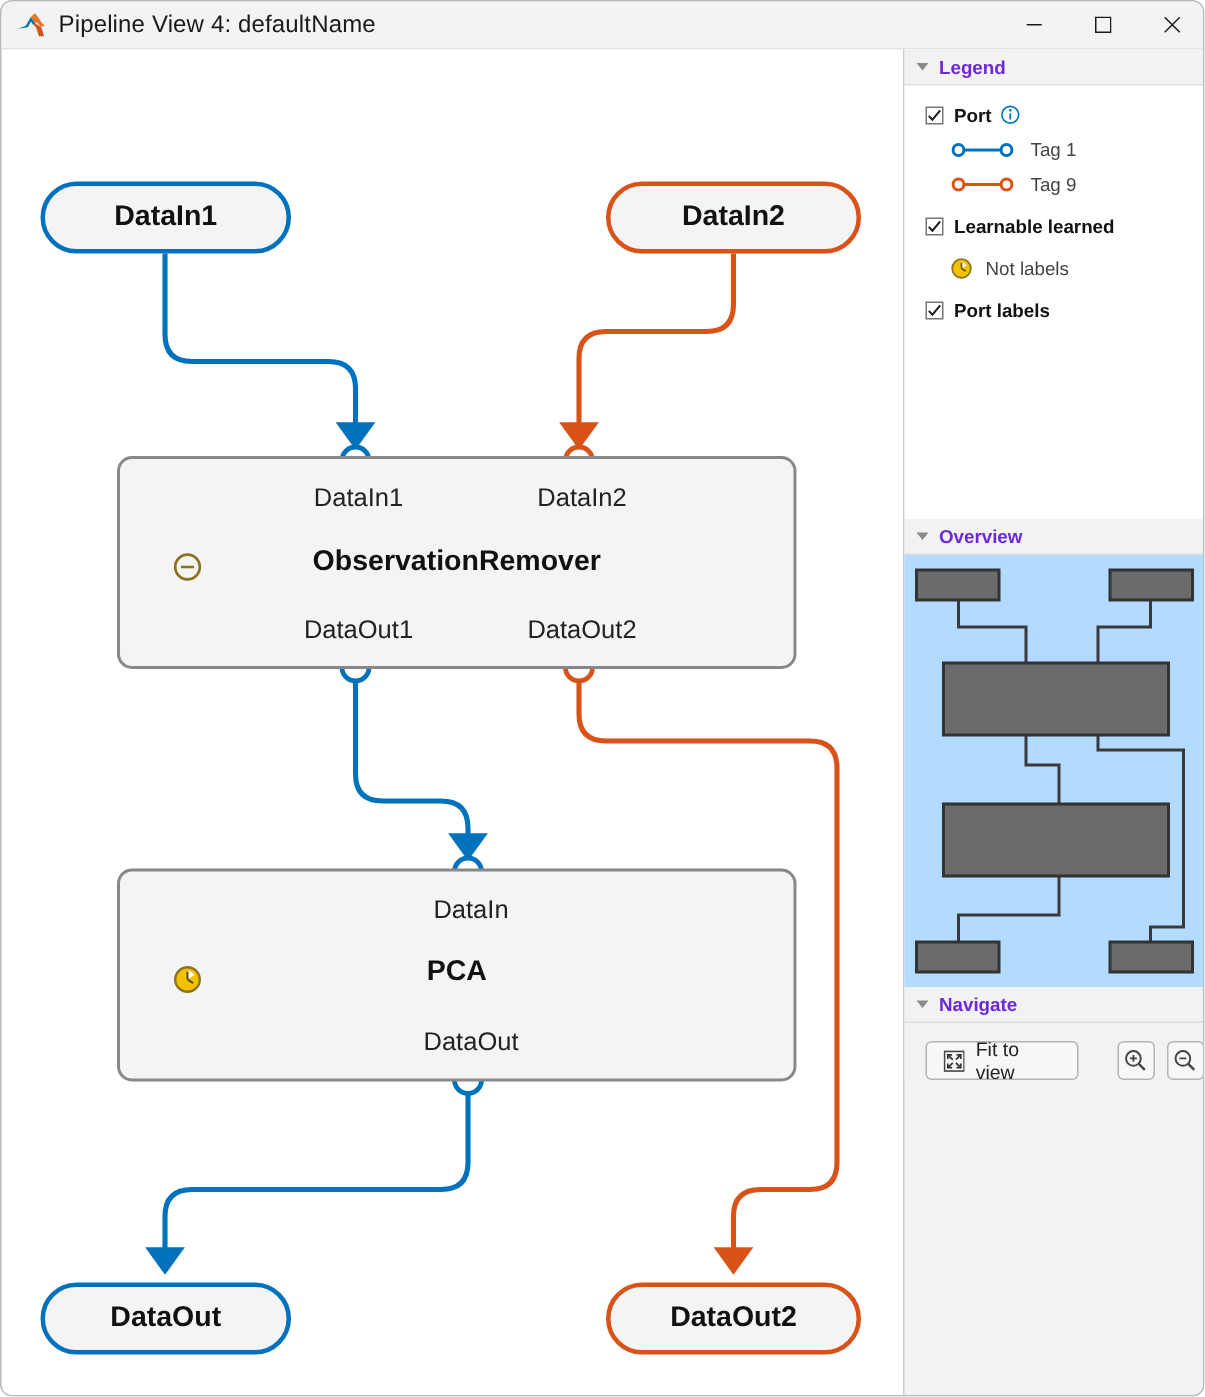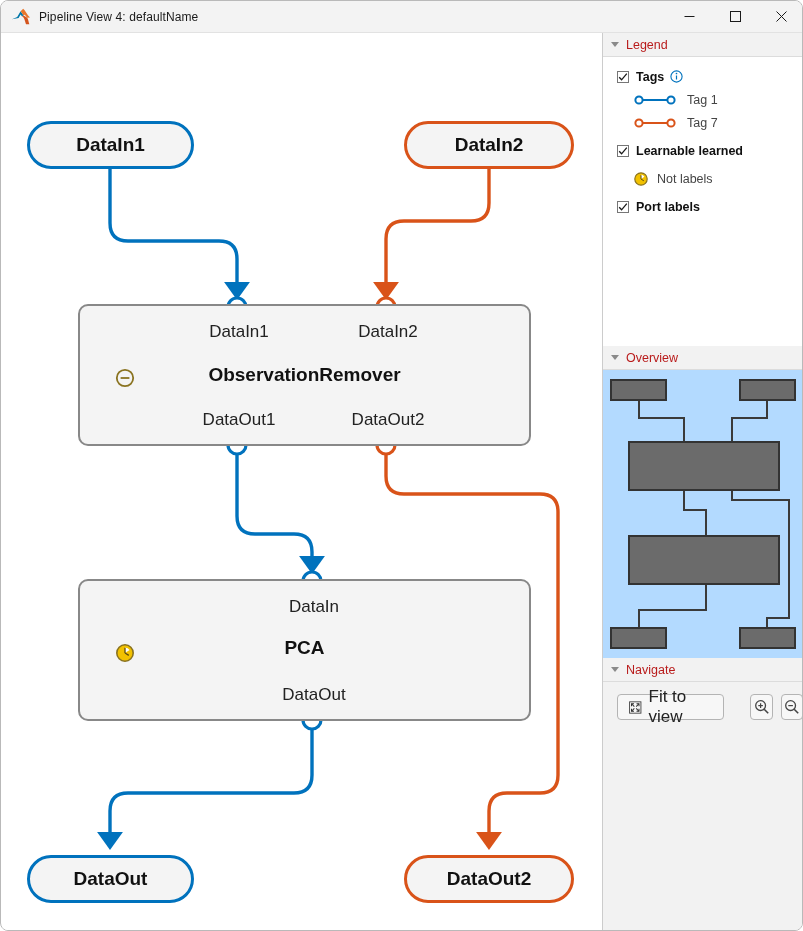--- a/index.html
+++ b/index.html
@@ -13,21 +13,21 @@
     border:1px solid #b9b9b9;border-radius:8px;background:#ffffff;overflow:hidden;
   }
 
   
   .titlebar{
     position:absolute;left:0;top:0;width:803px;height:32px;
     background:#f3f3f3;border-bottom:1px solid #e2e2e2;
     display:flex;align-items:center;box-sizing:border-box;
   }
   .app-icon{width:20px;height:18px;margin-left:10px;margin-right:8px;flex:0 0 auto;}
-  .title-text{font-size:12px;color:#1a1a1a;letter-spacing:.1px;white-space:nowrap;}
+  .title-text{font-size:16px;color:#1a1a1a;letter-spacing:.1px;white-space:nowrap;}
   .win-btns{margin-left:auto;display:flex;height:32px;}
   .win-btn{
     width:46px;height:32px;display:flex;align-items:center;justify-content:center;
     cursor:default;
   }
 
   
   .canvas{
     position:absolute;left:1px;top:32px;width:669px;height:897px;
     background:#ffffff;overflow:hidden;
@@ -62,21 +62,21 @@
   .rpanel{
     position:absolute;left:601px;top:32px;width:201px;height:897px;
     background:#f2f2f2;border-left:1px solid #cccccc;box-sizing:border-box;
   }
   .sec-head{
     display:flex;align-items:center;height:23px;padding-left:8px;
     background:#f2f2f2;border-bottom:1px solid #dcdcdc;
   }
   .tri{width:0;height:0;border-left:4.5px solid transparent;border-right:4.5px solid transparent;
        border-top:5px solid #8a8a8a;margin-right:7px;}
-  .sec-title{font-size:12.5px;color:#b91c1c;}
+  .sec-title{font-size:12.5px;color:#6d28d9;font-weight:bold;}
 
   .legend-body{padding:8px 0 6px 0;background:#ffffff;}
   .lg-row{display:flex;align-items:center;height:23px;padding-left:14px;}
   .lg-row.sub{padding-left:30px;align-items:center;}
   .cbx{
     width:12px;height:12px;border:1px solid #767676;background:#ffffff;
     margin-right:7px;flex:0 0 auto;position:relative;box-sizing:border-box;
   }
   .cbx svg{position:absolute;left:0;top:0;}
   .lg-strong{font-size:12.5px;font-weight:bold;color:#111111;}
@@ -89,21 +89,21 @@
     background:#ffffff;padding:0;
   }
   .minimap{display:block;background:#b3daff;}
 
   .nav-body{background:#f2f2f2;padding:12px 0 0 0;display:flex;align-items:center;}
   .btn{
     box-sizing:border-box;background:#f7f7f7;border:1px solid #b4b4b4;border-radius:4px;
     display:flex;align-items:center;justify-content:center;cursor:default;
   }
   .fit-btn{height:26px;padding:0 11px;margin-left:14px;gap:7px;}
-  .fit-label{font-size:17px;color:#222222;}
+  .fit-label{font-size:13px;color:#222222;}
   .zoom-btn{width:26px;height:26px;margin-left:8px;}
   .zoom-btn.first{margin-left:26px;}
 </style>
 </head>
 <body>
 
 <div id="app">
 
   <div class="titlebar">
     <svg class="app-icon" viewBox="0 0 20 18">
@@ -210,21 +210,21 @@
       <span class="sec-title">Legend</span>
     </div>
     <div class="legend-body" style="height:275px;">
 
       <div class="lg-row">
         <span class="cbx">
           <svg width="10" height="10" viewBox="0 0 10 10">
             <path d="M1.2 5.2 L3.6 7.8 L8.8 1.6" fill="none" stroke="#1a1a1a" stroke-width="1.3"></path>
           </svg>
         </span>
-        <span class="lg-strong">Tags</span>
+        <span class="lg-strong">Port</span>
         <svg class="info-ico" viewBox="0 0 13 13">
           <circle cx="6.5" cy="6.5" r="5.6" fill="none" stroke="#0072bd" stroke-width="1.1"></circle>
           <circle cx="6.5" cy="3.5" r="0.85" fill="#0072bd"></circle>
           <line x1="6.5" y1="5.6" x2="6.5" y2="9.6" stroke="#0072bd" stroke-width="1.2"></line>
         </svg>
       </div>
 
       <div class="lg-row sub">
         <svg class="tag-mark" viewBox="0 0 44 12">
           <line x1="6" y1="6" x2="38" y2="6" stroke="#0072bd" stroke-width="2"></line>
@@ -233,21 +233,21 @@
         </svg>
         <span class="lg-text">Tag 1</span>
       </div>
 
       <div class="lg-row sub">
         <svg class="tag-mark" viewBox="0 0 44 12">
           <line x1="6" y1="6" x2="38" y2="6" stroke="#d95319" stroke-width="2"></line>
           <circle cx="6" cy="6" r="3.6" fill="#ffffff" stroke="#d95319" stroke-width="2"></circle>
           <circle cx="38" cy="6" r="3.6" fill="#ffffff" stroke="#d95319" stroke-width="2"></circle>
         </svg>
-        <span class="lg-text">Tag 7</span>
+        <span class="lg-text">Tag 9</span>
       </div>
 
       <div class="lg-row" style="margin-top:5px;">
         <span class="cbx">
           <svg width="10" height="10" viewBox="0 0 10 10">
             <path d="M1.2 5.2 L3.6 7.8 L8.8 1.6" fill="none" stroke="#1a1a1a" stroke-width="1.3"></path>
           </svg>
         </span>
         <span class="lg-strong">Learnable learned</span>
       </div>

